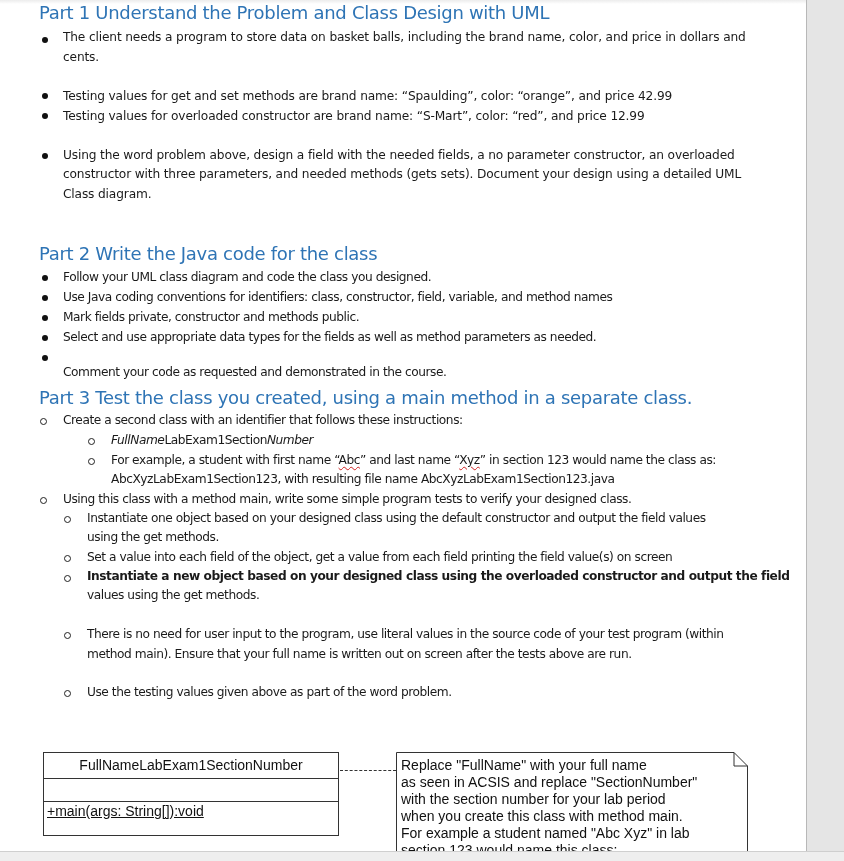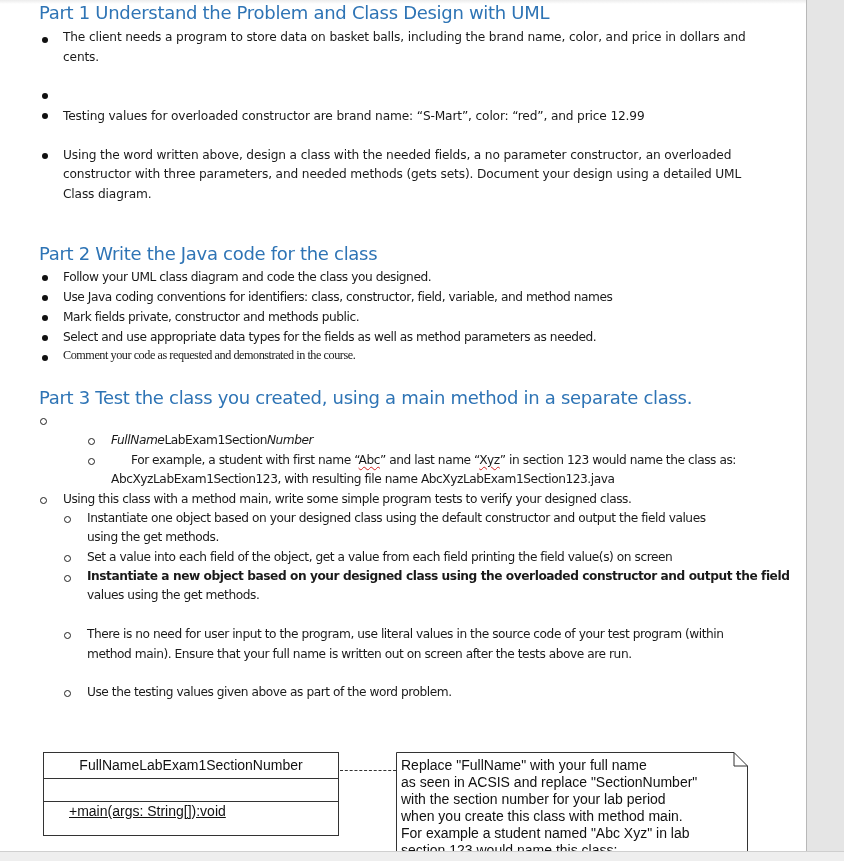--- a/index.html
+++ b/index.html
@@ -112,21 +112,20 @@
       height: 22px;
       border-bottom: 1px solid #333;
     }
     .uml-ops {
       font-family: "Liberation Sans", sans-serif;
       font-size: 14px;
       color: #111;
       padding-left: 3px;
       line-height: 18px;
       text-decoration: underline;
-      margin-left: 22px;
     }
     .dash-link {
       position: absolute;
       left: 340px;
       top: 770px;
       width: 56px;
       height: 0;
       border-top: 1px dashed #333;
     }
     .uml-note {
@@ -158,51 +157,53 @@
 <div class="page">
   <div class="top-shade"></div>
 
   <h1 class="heading" style="top:2px;">Part 1 Understand the Problem and Class Design with UML</h1>
 
   <span class="bullet" style="left:42px; top:37px;"></span>
   <div class="line" style="left:63px; top:30px;">The client needs a program to store data on basket balls, including the brand name, color, and price in dollars and</div>
   <div class="line" style="left:63px; top:50px;">cents.</div>
 
   <span class="bullet" style="left:42px; top:93px;"></span>
+  <div class="line" style="left:63px; top:89px;">Testing values for get and set methods are brand name: “Spaulding”, color: “orange”, and price 42.99</div>
 
   <span class="bullet" style="left:42px; top:113px;"></span>
   <div class="line" style="left:63px; top:109px;">Testing values for overloaded constructor are brand name: “S-Mart”, color: “red”, and price 12.99</div>
 
   <span class="bullet" style="left:42px; top:153px;"></span>
-  <div class="line" style="left:63px; top:148px;">Using the word written above, design a class with the needed fields, a no parameter constructor, an overloaded</div>
+  <div class="line" style="left:63px; top:148px;">Using the word problem above, design a field with the needed fields, a no parameter constructor, an overloaded</div>
   <div class="line" style="left:63px; top:167px;">constructor with three parameters, and needed methods (gets sets). Document your design using a detailed UML</div>
   <div class="line" style="left:63px; top:187px;">Class diagram.</div>
 
   <h2 class="heading" style="top:243px;">Part 2 Write the Java code for the class</h2>
 
   <span class="bullet" style="left:42px; top:275px;"></span>
   <div class="line" style="left:63px; top:270px; letter-spacing:-0.45px;">Follow your UML class diagram and code the class you designed.</div>
   <span class="bullet" style="left:42px; top:295px;"></span>
   <div class="line" style="left:63px; top:290px; letter-spacing:-0.45px;">Use Java coding conventions for identifiers: class, constructor, field, variable, and method names</div>
   <span class="bullet" style="left:42px; top:315px;"></span>
   <div class="line" style="left:63px; top:310px; letter-spacing:-0.45px;">Mark fields private, constructor and methods public.</div>
   <span class="bullet" style="left:42px; top:335px;"></span>
   <div class="line" style="left:63px; top:330px; letter-spacing:-0.45px;">Select and use appropriate data types for the fields as well as method parameters as needed.</div>
   <span class="bullet" style="left:42px; top:355px;"></span>
-  <div class="line" style="left:63px; top:348px; letter-spacing:-0.45px;font-family:Liberation Serif, serif;">Comment your code as requested and demonstrated in the course.</div>
+  <div class="line" style="left:63px; top:365px; letter-spacing:-0.45px;">Comment your code as requested and demonstrated in the course.</div>
 
   <h2 class="heading" style="top:387px;">Part 3 Test the class you created, using a main method in a separate class.</h2>
 
   <span class="ring" style="left:40px; top:418px;"></span>
+  <div class="line" style="left:63px; top:413px; letter-spacing:-0.45px;">Create a second class with an identifier that follows these instructions:</div>
 
   <span class="ring" style="left:88px; top:438px;"></span>
   <div class="line" style="left:111px; top:433px; letter-spacing:-0.45px;"><span class="italic">FullName</span><span>LabExam1Section</span><span class="italic">Number</span></div>
 
   <span class="ring" style="left:88px; top:458px;"></span>
-  <div class="line" style="left:111px; top:453px; letter-spacing:-0.45px;margin-left:20px;"><span>For example, a student with first name “</span><span class="squiggle">Abc</span><span>” and last name “</span><span class="squiggle">Xyz</span><span>” in section 123 would name the class as:</span></div>
+  <div class="line" style="left:111px; top:453px; letter-spacing:-0.45px;"><span>For example, a student with first name “</span><span class="squiggle">Abc</span><span>” and last name “</span><span class="squiggle">Xyz</span><span>” in section 123 would name the class as:</span></div>
   <div class="line" style="left:111px; top:472px; letter-spacing:-0.45px;">AbcXyzLabExam1Section123, with resulting file name AbcXyzLabExam1Section123.java</div>
 
   <span class="ring" style="left:40px; top:497px;"></span>
   <div class="line" style="left:63px; top:492px; letter-spacing:-0.45px;">Using this class with a method main, write some simple program tests to verify your designed class.</div>
 
   <span class="ring" style="left:64px; top:516px;"></span>
   <div class="line" style="left:87px; top:511px; letter-spacing:-0.45px;">Instantiate one object based on your designed class using the default constructor and output the field values</div>
   <div class="line" style="left:87px; top:530px; letter-spacing:-0.45px;">using the get methods.</div>
 
   <span class="ring" style="left:64px; top:555px;"></span>

